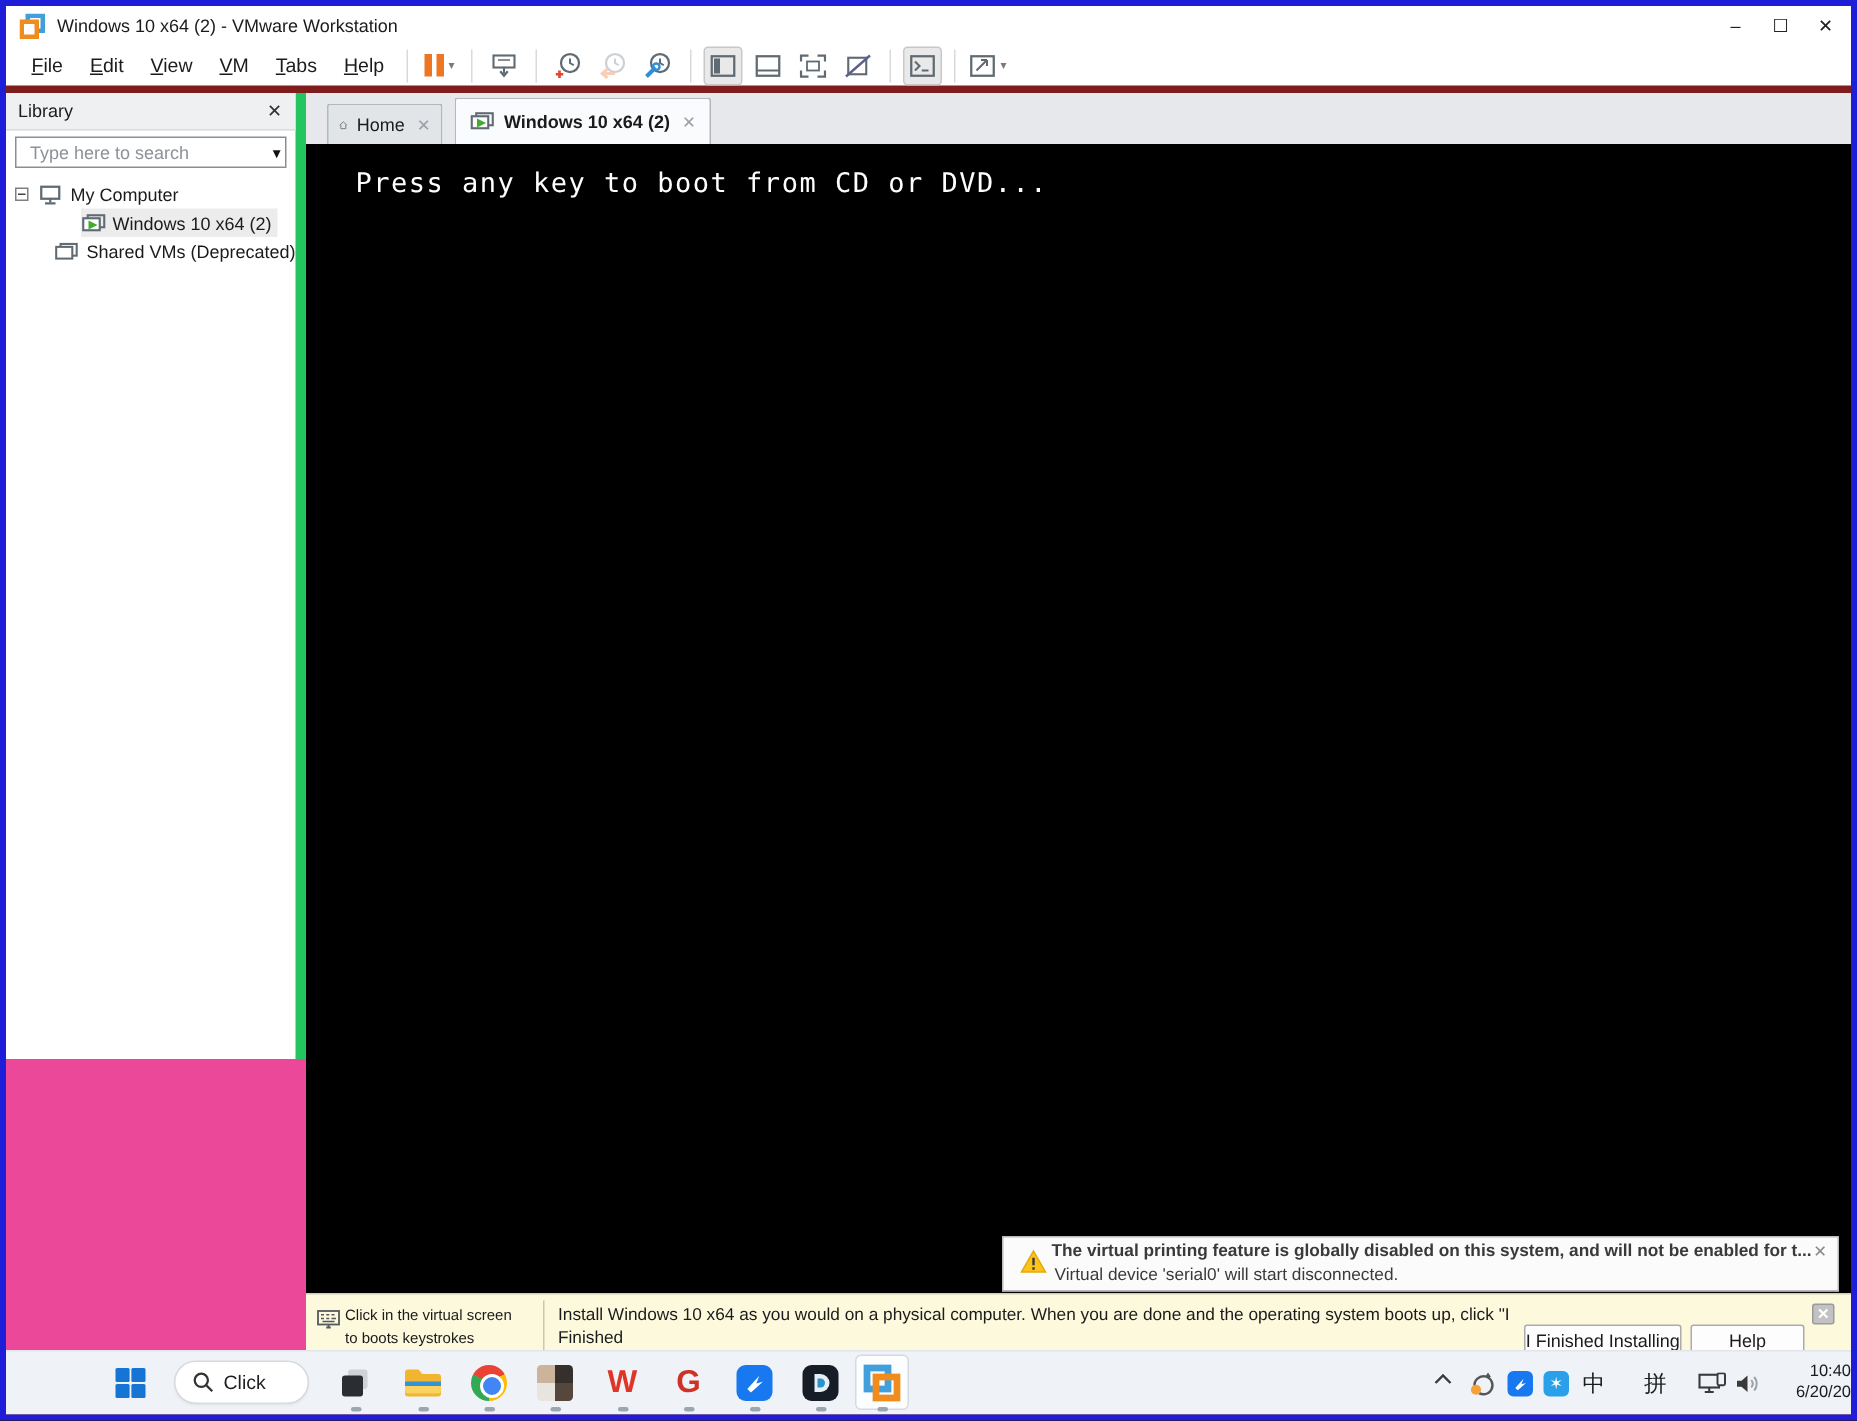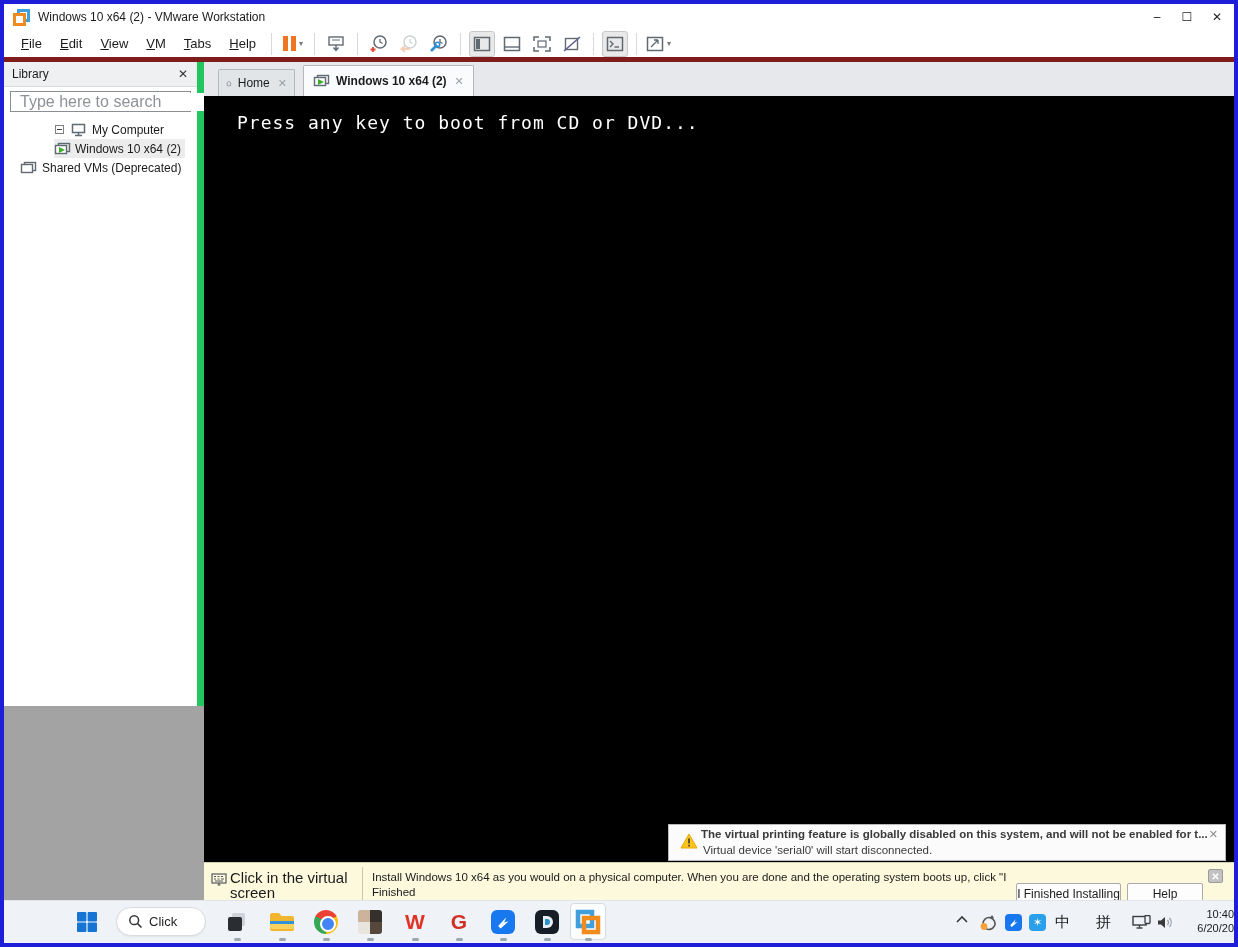--- a/index.html
+++ b/index.html
@@ -1,19 +1,19 @@
 <!DOCTYPE html>
 <html><head>
 <meta charset="utf-8">
 <style>
   * { margin:0; padding:0; box-sizing:border-box; }
   html,body { width:1238px; height:947px; }
   body { font-family:"Liberation Sans", sans-serif; background:#000; }
   .screen { position:relative; width:1238px; height:947px; border:4px solid #1e1ed8;
-            background:#a3a3a3; overflow:hidden;
+            background:#ec4899; overflow:hidden;
             box-shadow: inset 0 1px 0 #000a14, inset 0 -1px 0 #000a14; }
   .abs { position:absolute; }
 
   
   .titlebar { left:0; top:0; width:1230px; height:26px; background:#fff; display:flex; align-items:center; }
   .titlebar .apptitle { font-size:12px; color:#1b1b1b; margin-left:14px; }
   .winbtns { position:absolute; right:2px; top:0; height:26px; display:flex; }
   .winbtn { width:30px; height:26px; display:flex; align-items:center; justify-content:center;
             font-size:12px; color:#222; cursor:default; }
 
@@ -31,26 +31,26 @@
   .ddarrow { font-size:8px; color:#7a7a7a; margin-left:3px; }
 
   
   .sidebar { left:0; top:58px; width:200px; height:644px; background:#fff; border-right:7px solid #22c55e; }
   .libhead { height:25px; background:#eff0f1; border-bottom:1px solid #d9dbdd; display:flex; align-items:center; }
   .libhead .t { font-size:12px; color:#1b1b1b; margin-left:8px; flex:1; }
   .libhead .x { font-size:12px; color:#333; margin-right:9px; }
   .searchrow { padding:4px 6px 3px 6px; }
   .searchbox { position:relative; height:21px; border:1px solid #8a8f94; background:#fff;
                display:flex; align-items:center; }
-  .searchbox input { border:none; outline:none; flex:1; font-size:16px; color:#333;
+  .searchbox input { border:none; outline:none; flex:1; font-size:12px; color:#333;
                      font-family:"Liberation Sans",sans-serif; margin-left:4px; }
   .searchbox input::placeholder { color:#8d9297; }
   .searchbox .dd { font-size:9px; color:#111; margin:0 5px; }
   .tree { margin-top:5px; }
-  .trow { height:19px; display:flex; align-items:center; font-size:12px; color:#1b1b1b; white-space:nowrap;padding-left:45px; }
+  .trow { height:19px; display:flex; align-items:center; font-size:12px; color:#1b1b1b; white-space:nowrap; }
   .thl { background:#ececec; display:flex; align-items:center; height:19px; padding-right:4px; }
   .expander { width:9px; height:9px; border:1px solid #808080; background:#fff; position:relative; margin-left:6px; }
   .expander::after { content:""; position:absolute; left:1px; right:1px; top:3px; height:1px; background:#444; }
 
   
   .tabstrip { left:200px; top:58px; width:1030px; height:34px; background:#e6e8eb; }
   .tab { position:absolute; bottom:0; height:27px; display:flex; align-items:center;
          border:1px solid #b3b8bd; border-bottom:none; border-radius:2px 2px 0 0; padding:0 7px; }
   .tab.inactive { left:14px; width:77px; background:#e2e5e8; }
   .tab.active { left:99px; height:31px; background:#fafbfc; padding:0 9px; }
@@ -66,21 +66,21 @@
   
   .toast { left:664px; top:820px; width:558px; height:37px; background:#fbfbfb;
            border:1px solid #b9b9b9; box-shadow:0 1px 3px rgba(0,0,0,.35); }
   .toast .row1 { position:absolute; left:32px; top:3px; font-size:11.5px; font-weight:bold; color:#3a3a3a; }
   .toast .row2 { position:absolute; left:34px; top:19px; font-size:11.5px; color:#3a3a3a; }
   .toast .x { position:absolute; right:7px; top:3px; font-size:11px; color:#8a8a8a; }
 
   
   .hintbar { left:200px; top:858px; width:1030px; height:38px; background:#fcf9dd;
              border-top:1px solid #cfcdb4; overflow:hidden; }
-  .hintkey { position:absolute; left:26px; top:7px; width:135px; font-size:15px; color:#1b1b1b; line-height:15px; }
+  .hintkey { position:absolute; left:26px; top:7px; width:135px; font-size:10px; color:#1b1b1b; line-height:15px; }
   .hdivider { position:absolute; left:158px; top:4px; width:1px; height:40px; background:#c9c7ae; }
   .hintinstall { position:absolute; left:168px; top:7px; width:648px; font-size:11.5px; color:#1b1b1b; line-height:15px; }
   .hbtn { position:absolute; top:20px; height:21px; background:#fdfdfd; border:1px solid #ababab;
           border-radius:2px; font-size:12px; color:#1b1b1b; display:flex; align-items:center; justify-content:center; }
   .hclose { position:absolute; right:11px; top:6px; width:15px; height:14px; background:#c2c2c2;
             border:1px solid #9b9b9b; border-radius:2px; color:#fff; font-size:10px; font-weight:bold;
             display:flex; align-items:center; justify-content:center; }
 
   
   .taskbar { left:0; top:896px; width:1230px; height:43px; background:#eff3f8;
@@ -250,21 +250,21 @@
       <div class="trow" style="padding-left:50px;">
         <span class="thl">
           <svg width="17" height="14" viewBox="0 0 17 14">
             <rect x="4.5" y="1.5" width="11" height="8" fill="none" stroke="#5f6a72" stroke-width="1.4"></rect>
             <rect x="1.5" y="3.5" width="11" height="8" fill="#fff" stroke="#5f6a72" stroke-width="1.4"></rect>
             <path d="M5 5 L11 8 L5 11 Z" fill="#3fae2a"></path>
           </svg>
           <span style="margin-left:4px;">Windows 10 x64 (2)</span>
         </span>
       </div>
-      <div class="trow" style="padding-left:16px;">
+      <div class="trow" style="padding-left:32px;">
         <svg width="17" height="14" viewBox="0 0 17 14">
           <rect x="4.5" y="1.5" width="11" height="8" fill="none" stroke="#5f6a72" stroke-width="1.4"></rect>
           <rect x="1.5" y="3.5" width="11" height="8" fill="#fff" stroke="#5f6a72" stroke-width="1.4"></rect>
         </svg>
         <span style="margin-left:5px;">Shared VMs (Deprecated)</span>
       </div>
     </div>
   </div>
 
   <div class="abs tabstrip">

